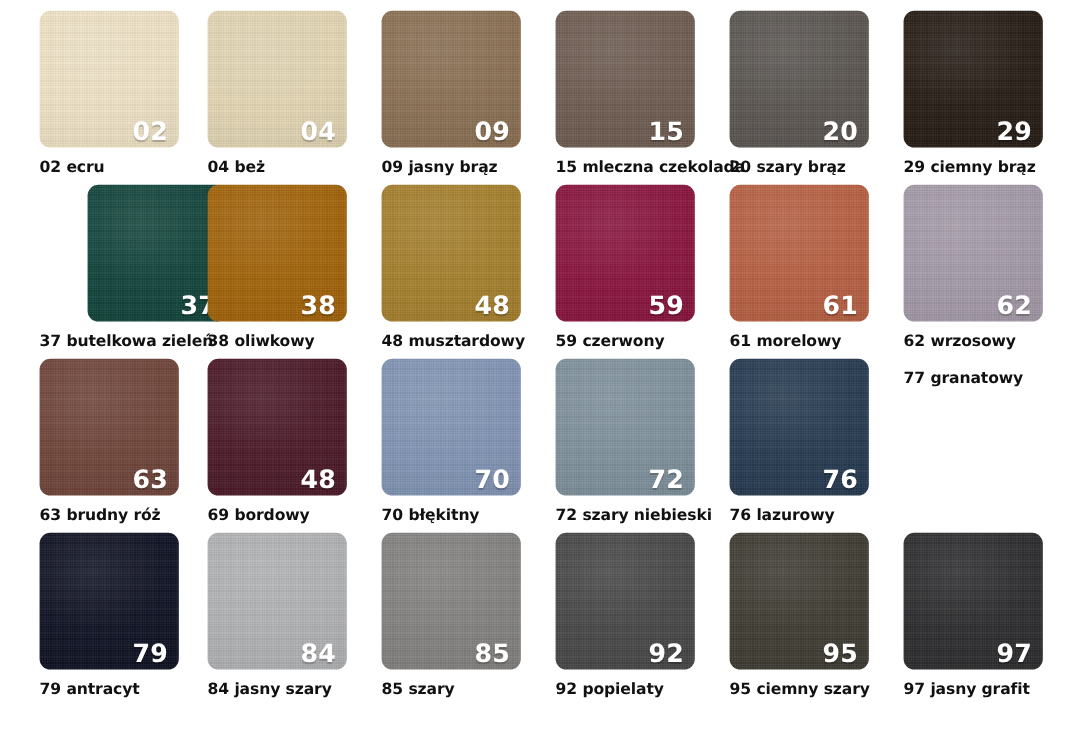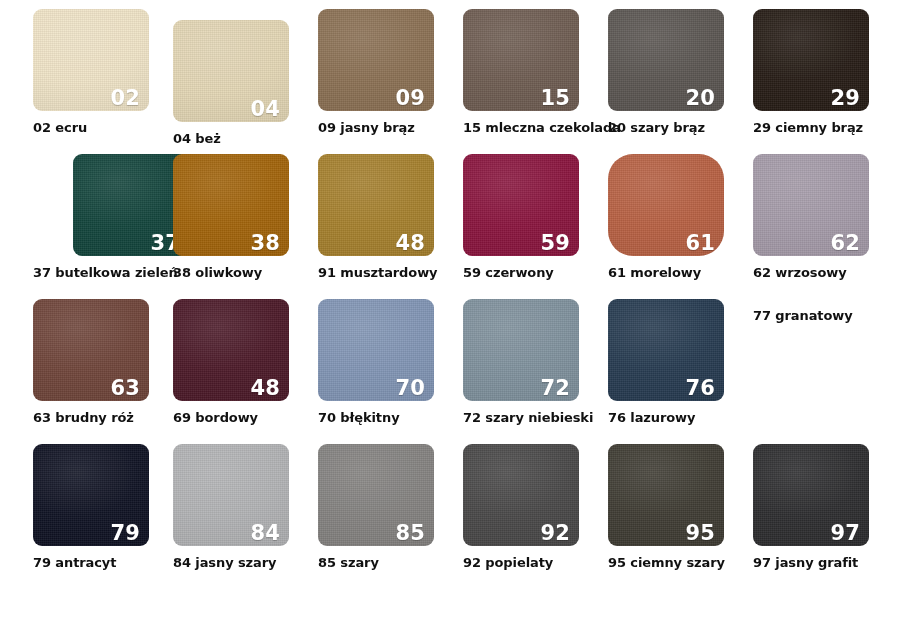--- a/index.html
+++ b/index.html
@@ -34,21 +34,21 @@
     position: relative;
     box-sizing: border-box;
   }
   
   .swatch-row .swatch-cell:first-child { padding-left: 33px; }
   .swatch-row .swatch-cell { padding-left: 28px; }
 
   .swatch-chip {
     position: relative;
     width: 116px;
-    height: 102px;
+    height: 114px;
     border-radius: 9px;
     overflow: hidden;
     box-sizing: border-box;
   }
 
   
   .swatch-chip .texture {
     position: absolute;
     inset: 0;
     pointer-events: none;
@@ -102,21 +102,21 @@
     <div class="swatch-row">
       <div class="swatch-cell">
         <div class="swatch-chip" style="background-color: rgb(239, 227, 198);">
           <div class="sheen"></div>
           <div class="texture"></div>
           <div class="chip-number">02</div>
         </div>
         <div class="swatch-label">02 ecru</div>
       </div>
       <div class="swatch-cell">
-        <div class="swatch-chip" style="background-color: rgb(227, 214, 180); margin-top: 11px;">
+        <div class="swatch-chip" style="background-color: rgb(227, 214, 180);">
           <div class="sheen"></div>
           <div class="texture"></div>
           <div class="chip-number">04</div>
         </div>
         <div class="swatch-label">04 beż</div>
       </div>
       <div class="swatch-cell">
         <div class="swatch-chip" style="background-color: rgb(138, 111, 82);">
           <div class="sheen"></div>
           <div class="texture"></div>
@@ -165,32 +165,32 @@
           <div class="chip-number">38</div>
         </div>
         <div class="swatch-label">38 oliwkowy</div>
       </div>
       <div class="swatch-cell">
         <div class="swatch-chip" style="background-color: rgb(165, 127, 43);">
           <div class="sheen"></div>
           <div class="texture"></div>
           <div class="chip-number">48</div>
         </div>
-        <div class="swatch-label">91 musztardowy</div>
+        <div class="swatch-label">48 musztardowy</div>
       </div>
       <div class="swatch-cell">
         <div class="swatch-chip" style="background-color: rgb(137, 18, 60);">
           <div class="sheen"></div>
           <div class="texture"></div>
           <div class="chip-number">59</div>
         </div>
         <div class="swatch-label">59 czerwony</div>
       </div>
       <div class="swatch-cell">
-        <div class="swatch-chip" style="background-color: rgb(183, 95, 65); border-radius: 25px;">
+        <div class="swatch-chip" style="background-color: rgb(183, 95, 65);">
           <div class="sheen"></div>
           <div class="texture"></div>
           <div class="chip-number">61</div>
         </div>
         <div class="swatch-label">61 morelowy</div>
       </div>
       <div class="swatch-cell">
         <div class="swatch-chip" style="background-color: rgb(164, 154, 168); padding-left: 20px;">
           <div class="sheen"></div>
           <div class="texture"></div>

